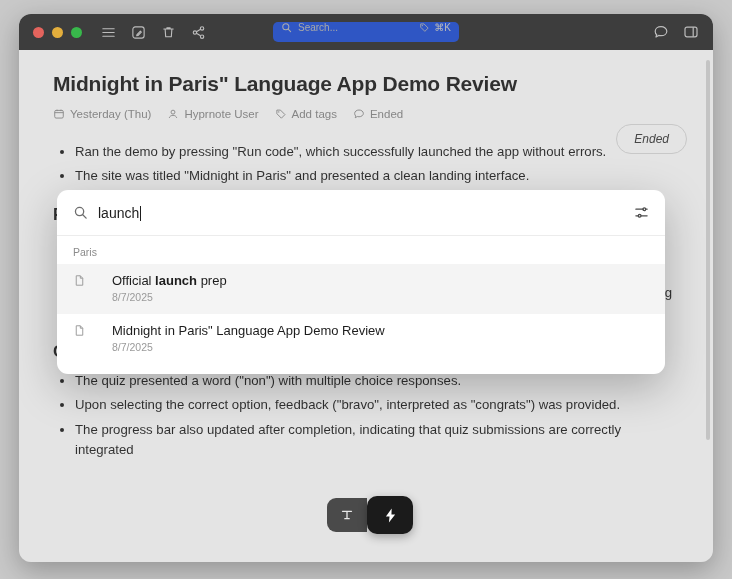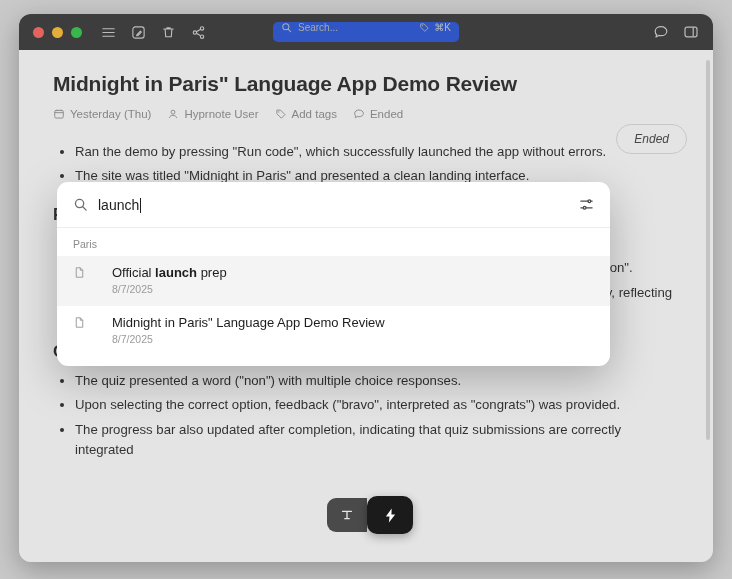--- a/index.html
+++ b/index.html
@@ -146,22 +146,22 @@
     position: absolute;
     inset: 0;
     background: rgba(120,120,120,0.20);
     z-index: 35;
   }
 
   
   #palette {
     position: absolute;
     left: 38px;
-    top: 168px;
-    width: 553px;
+    top: 176px;
+    width: 608px;
     background: #ffffff;
     border-radius: 11px;
     box-shadow: 0 14px 44px rgba(0,0,0,0.25);
     z-index: 50;
     overflow: hidden;
   }
   #palette-input-row {
     display: flex;
     align-items: center;
     height: 46px;

